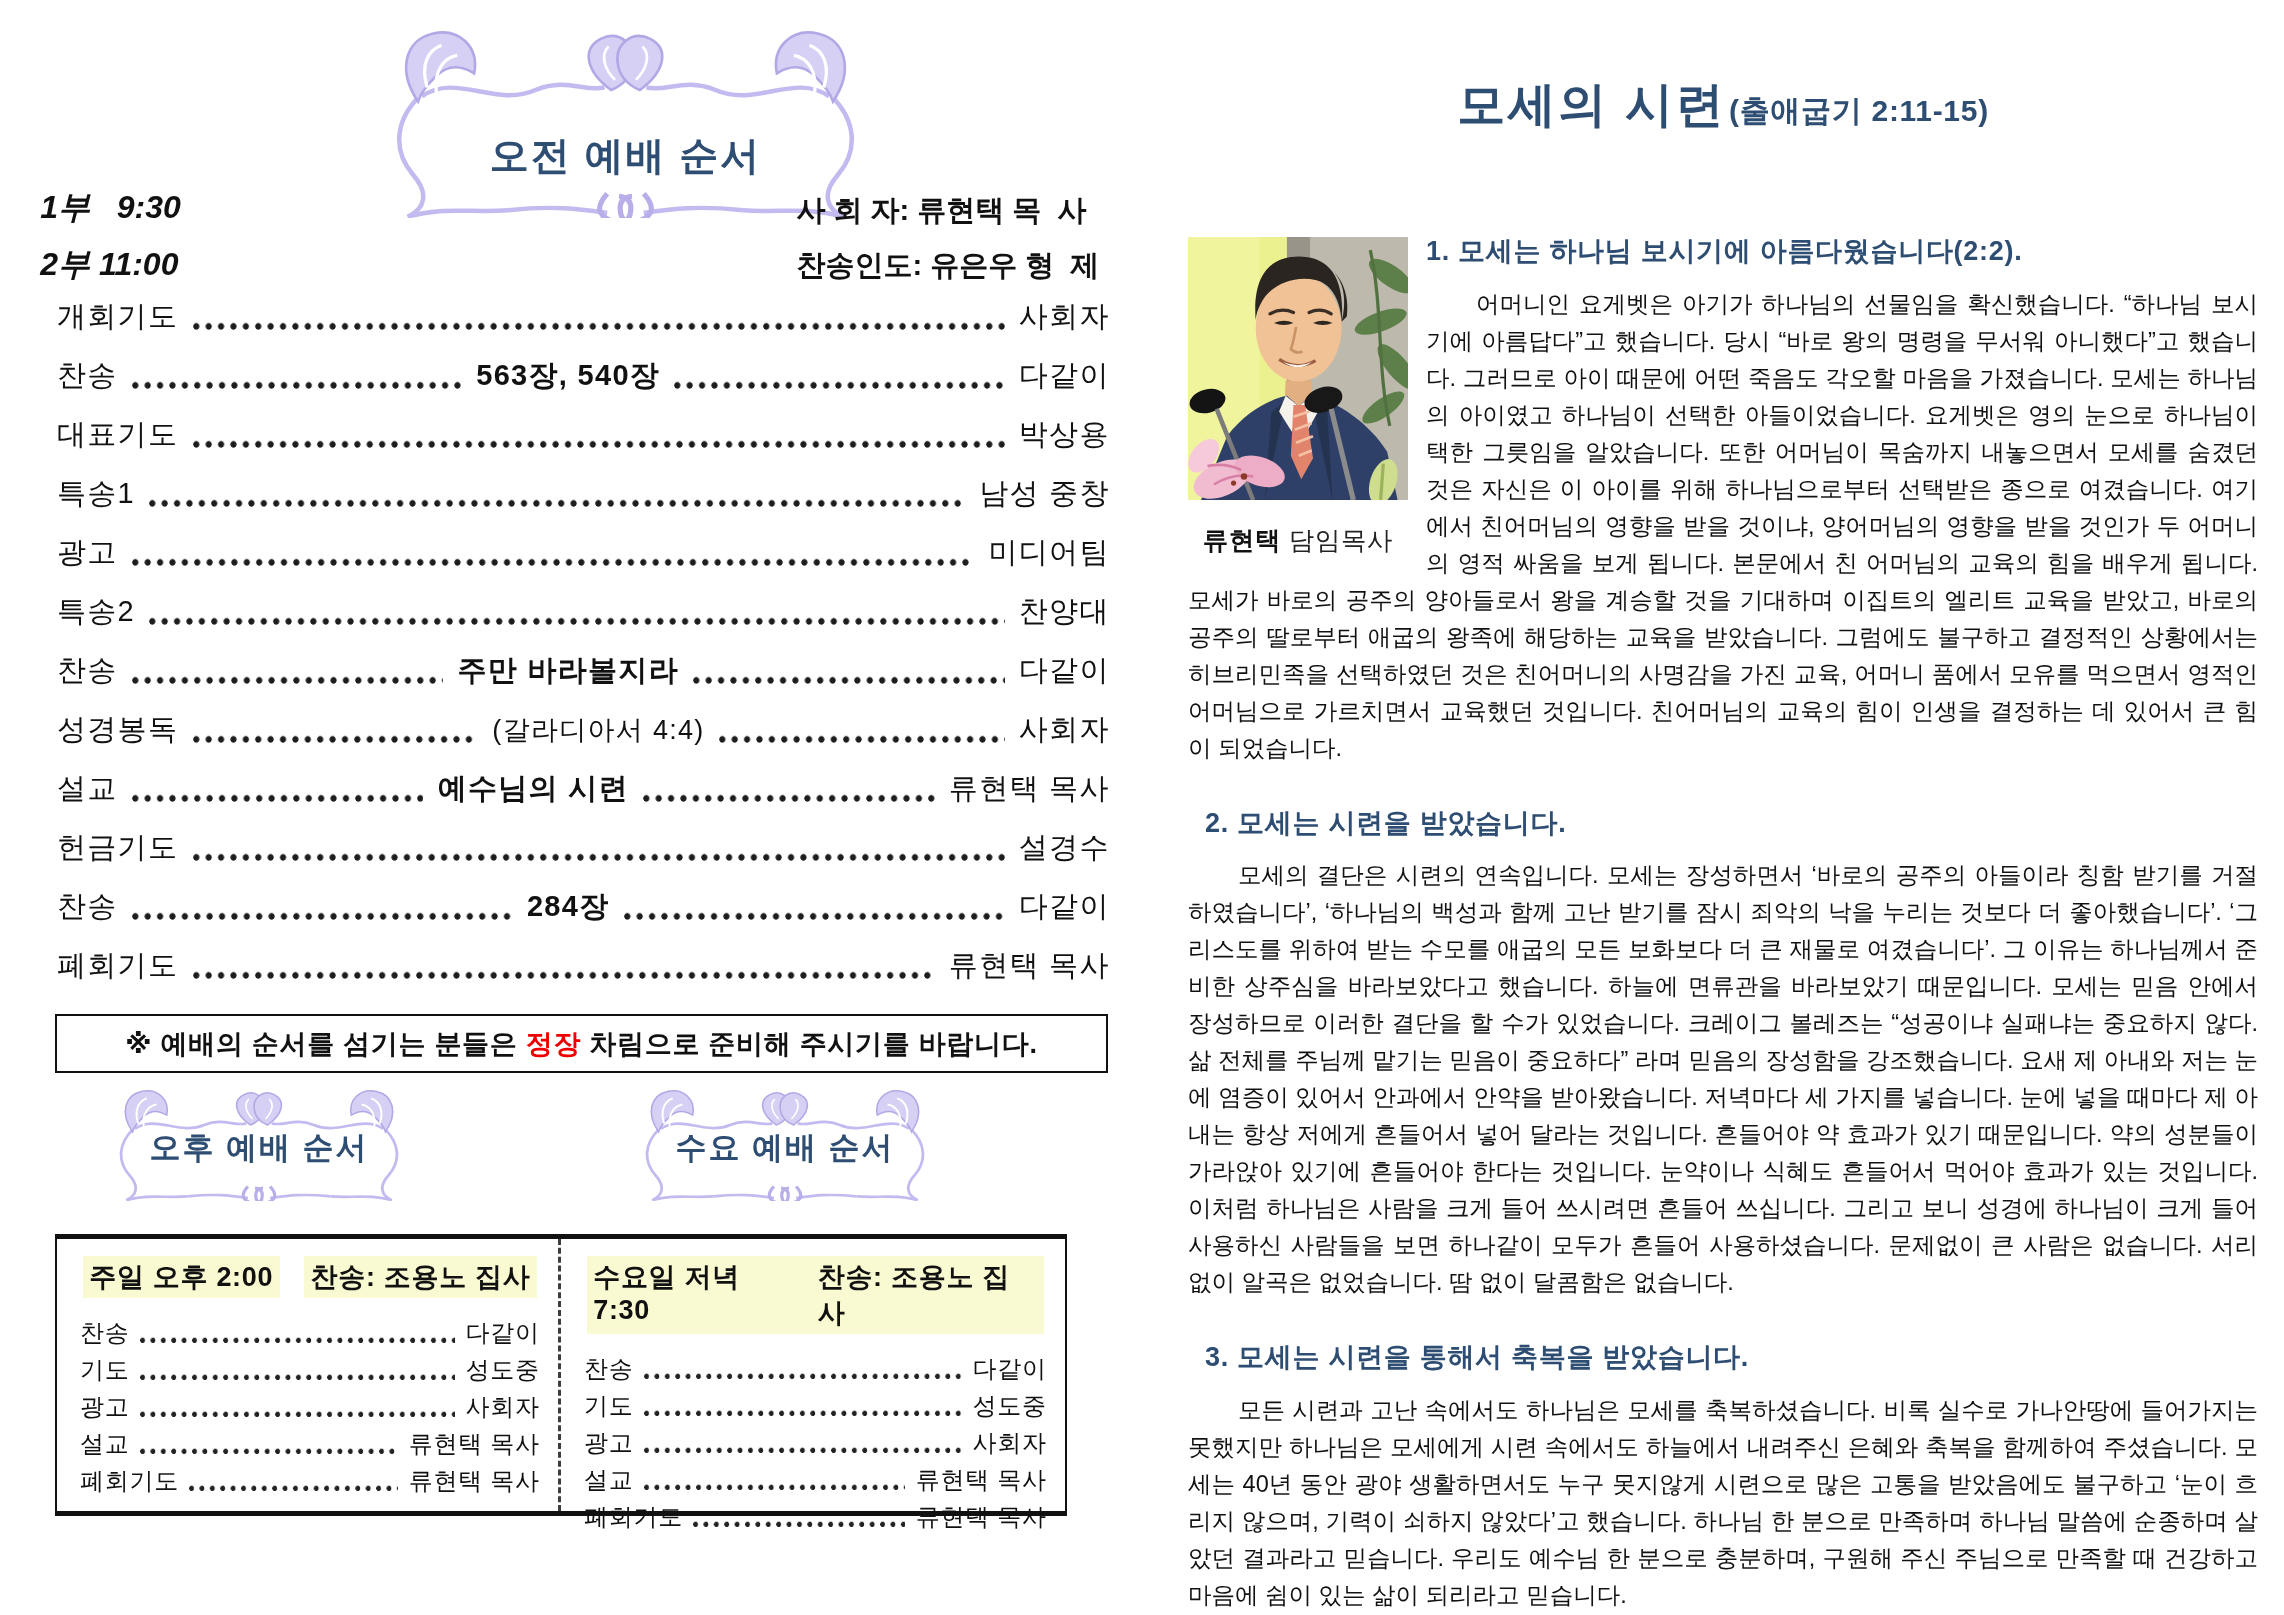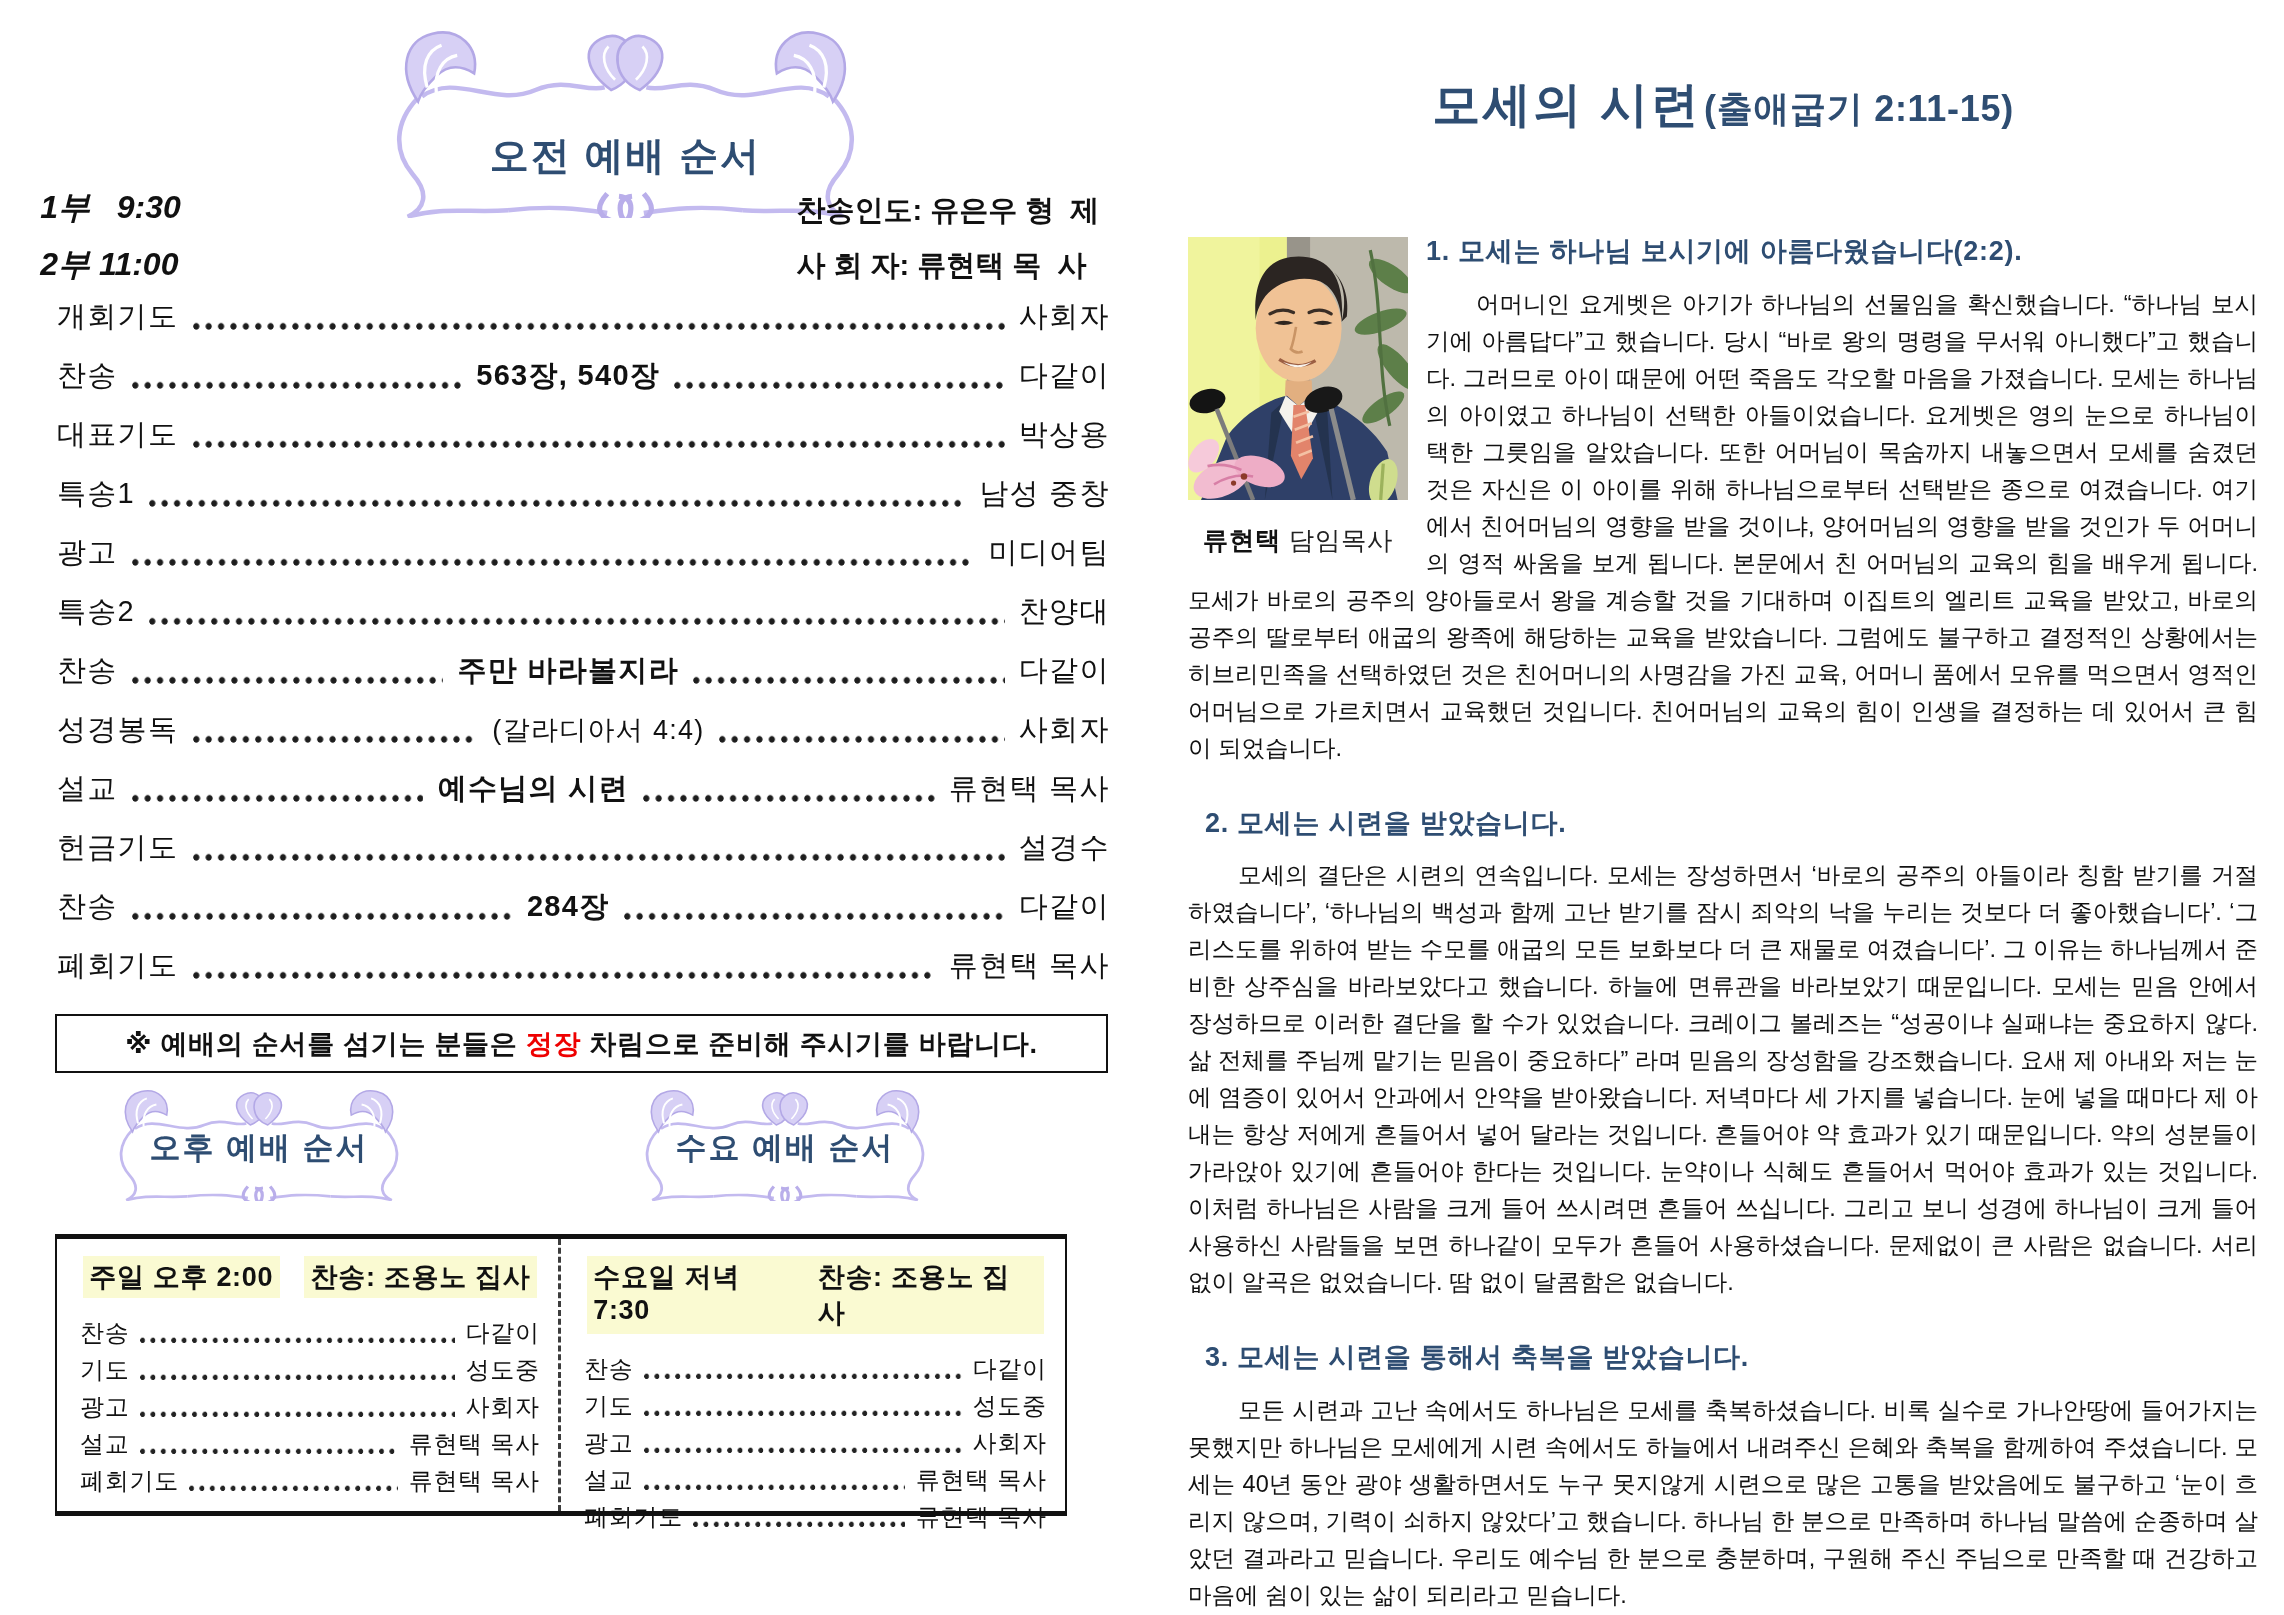--- a/index.html
+++ b/index.html
@@ -42,21 +42,21 @@
     display:flex;box-sizing:border-box;}
   .sub-col{flex:1 1 50%;padding:6.5px 18px 3.9px 23.5px;box-sizing:border-box;}
   .sub-col.first{border-right:3.9px dashed #3d3d3d;}
   .sub-head{display:flex;justify-content:space-between;margin:10.4px 2.6px 15.6px 2.6px;}
   .hl{background:#fafad2;font-weight:bold;font-size:27px;padding:3.3px 6.5px;letter-spacing:0.7px;}
   .srow{display:flex;align-items:center;height:37px;font-size:24px;letter-spacing:0.7px;}
   
   #right-page{position:absolute;left:1188px;top:0;width:1070px;}
   .sermon-title{margin-top:73px;text-align:center;color:#2e4d72;font-weight:bold;}
   .sermon-title .t1{font-size:48px;letter-spacing:2.6px;}
-  .sermon-title .t2{font-size:36px;letter-spacing:0.7px;}
+  .sermon-title .t2{font-size:30px;letter-spacing:0.7px;}
   .sermon-body{margin-top:96px;font-size:23.5px;line-height:37px;text-align:justify;}
   .photo-fig{float:left;width:220px;margin:3.9px 18px 2.6px 0;text-align:center;}
   .photo-fig svg{width:220px;height:263px;display:block;}
   .caption{margin-top:22px;font-size:25.4px;letter-spacing:0.7px;}
   .cap-name{font-weight:bold;color:#111;}
   .cap-role{color:#222;}
   h2.sec{color:#2e4d72;font-size:27px;font-weight:bold;margin:38px 0 15.6px 0;padding-left:17px;letter-spacing:0.7px;}
   h2.sec.first{margin-top:24px;}
   p.body{margin:0;text-indent:50px;}
   .hidden-defs{position:absolute;width:0;height:0;overflow:hidden;}
@@ -96,21 +96,21 @@
 
   <div class="banner" id="main-banner">
     <svg viewBox="0 0 860 300" preserveAspectRatio="none">
         <use href="#ornament"></use>
       </svg>
     <div class="banner-title">오전 예배 순서</div>
   </div>
 
   <div class="times"><div>1부   9:30</div><div>2부 11:00</div></div>
 
-  <div class="officiants"><div>찬송인도: 유은우 형  제</div><div>사 회 자: 류현택 목  사</div></div>
+  <div class="officiants"><div>사 회 자: 류현택 목  사</div><div>찬송인도: 유은우 형  제</div></div>
 
   <div class="order-list">
     <div class="row">
         <span class="itm">개회기도</span>
         <span class="dots"></span>
         <span class="per">사회자</span>
       </div>
     <div class="row">
         <span class="itm">찬송</span>
         <span class="dots"></span>

